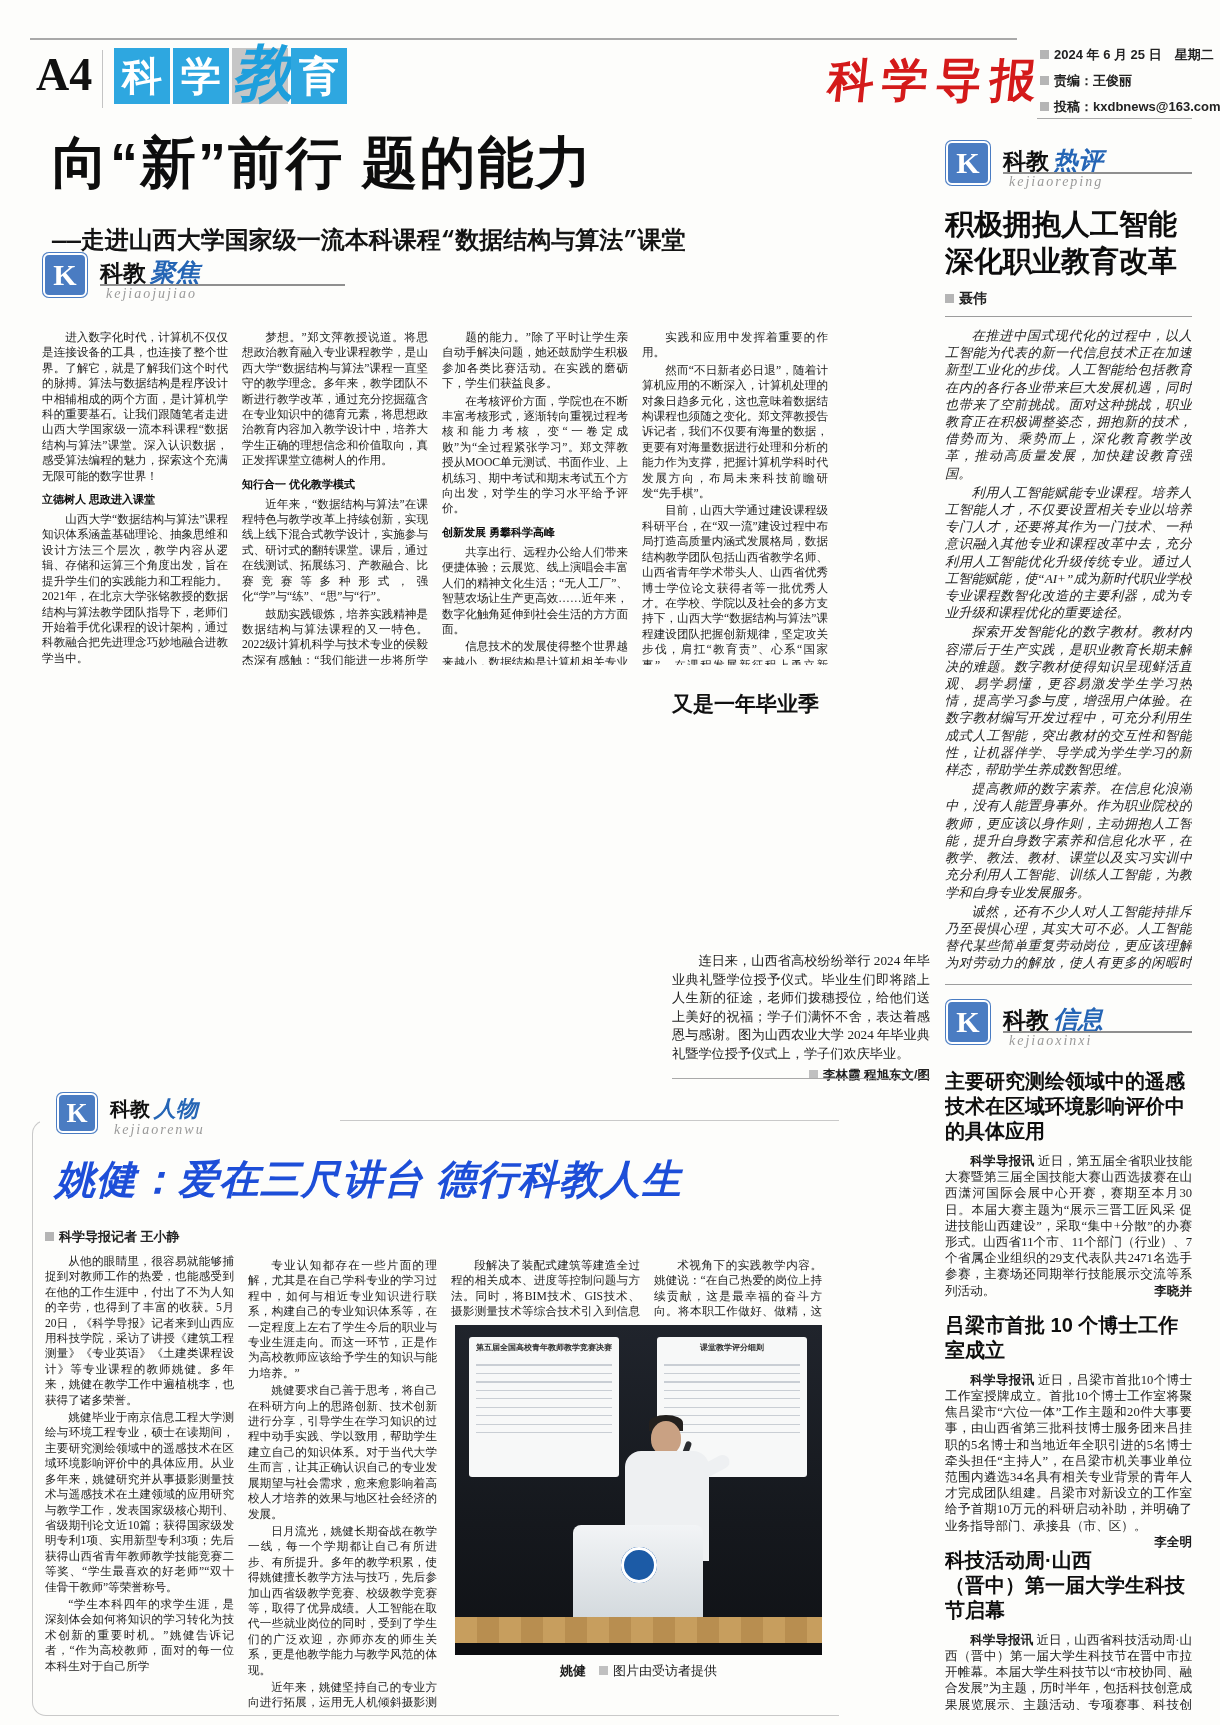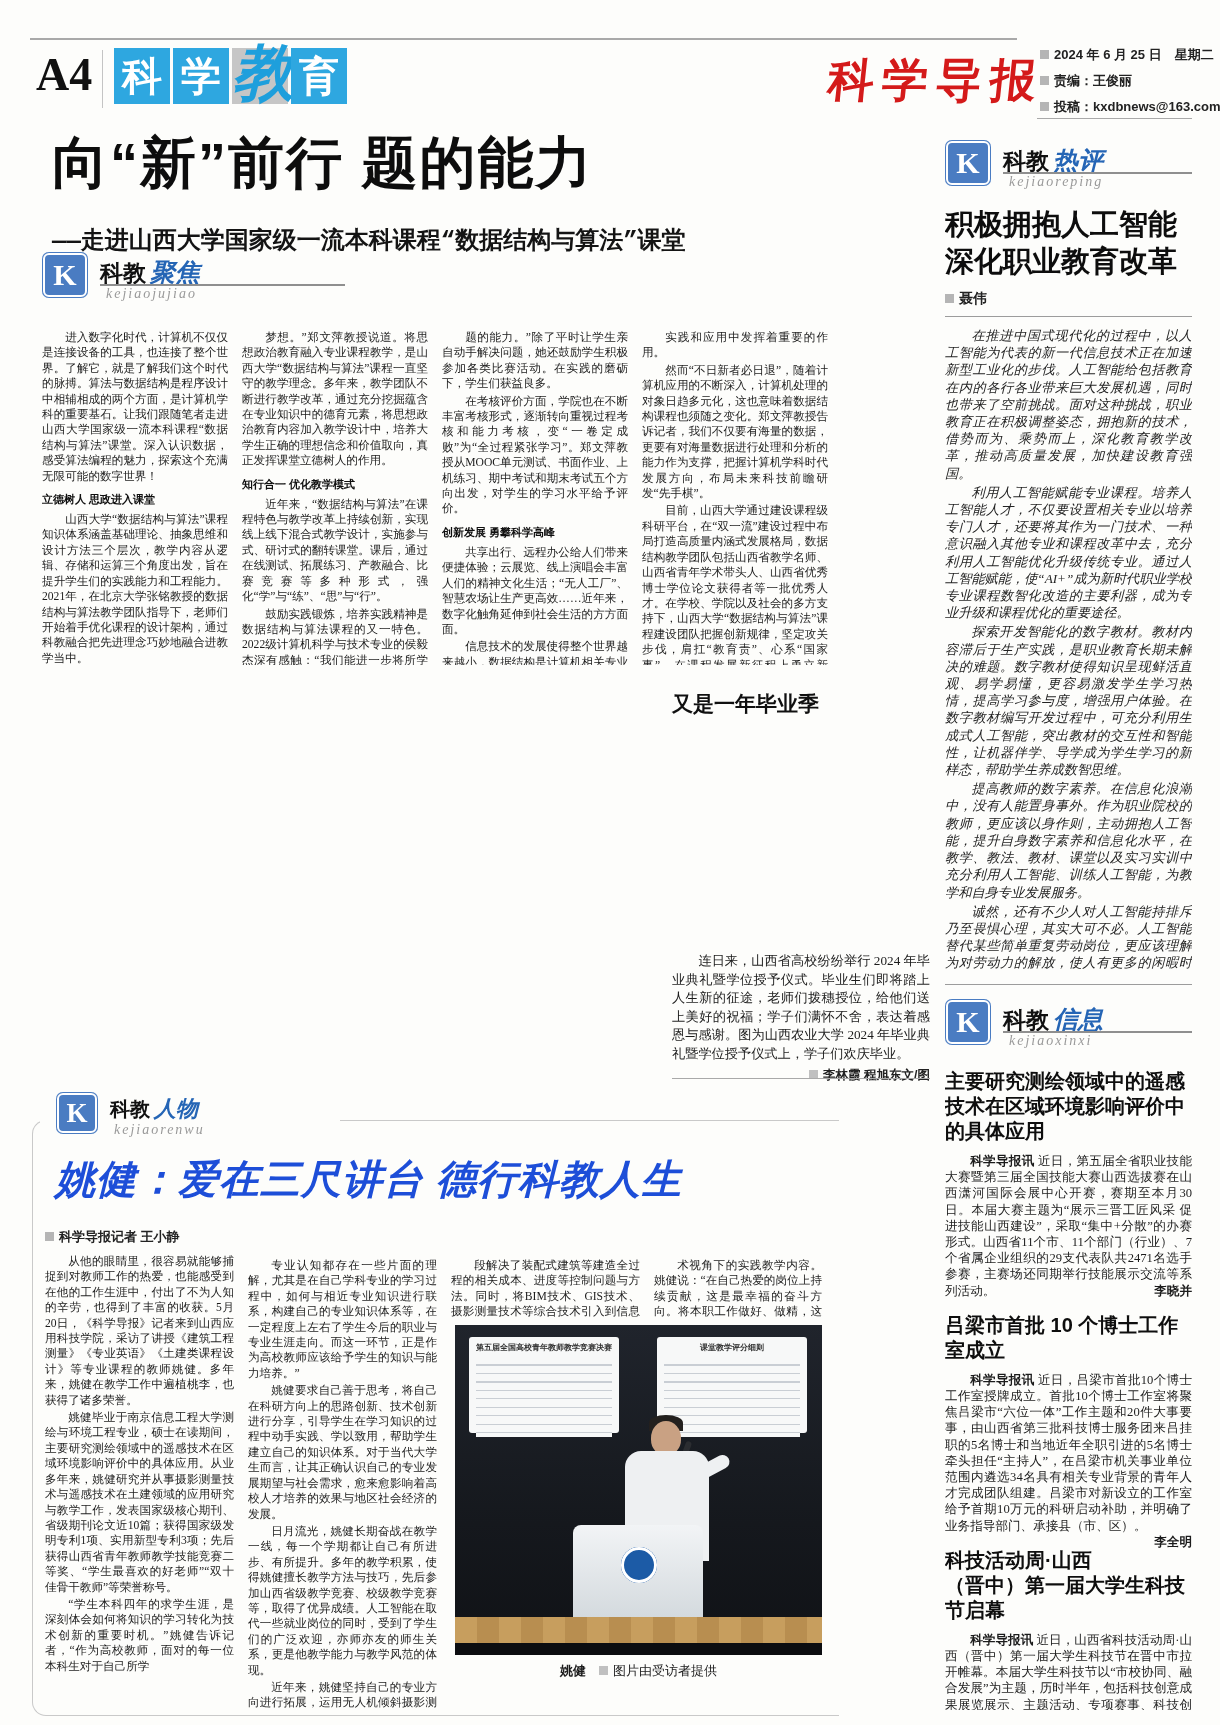--- a/index.html
+++ b/index.html
@@ -70,21 +70,21 @@
   .ia-auth{font-family:var(--sans);font-weight:bold;float:right;}
   
   .pframe{position:absolute;left:32px;top:1120px;width:806px;height:594px;border:1.5px solid #c9c9c9;
           border-right:none;border-radius:14px 0 0 14px;}
   .pframe-mask{position:absolute;left:40px;top:1082px;width:300px;height:60px;background:#fdfdfb;}
   .phead{font-family:var(--sans);font-weight:900;font-size:40px;letter-spacing:1px;color:#1d4ed8;font-style:italic;}
   .preporter{font-family:var(--sans);font-weight:bold;font-size:13px;color:#222;margin-bottom:8px;}
   .pcol{position:absolute;overflow:hidden;text-align:justify;}
   
   .sphoto{position:absolute;left:455px;top:1325px;width:367px;height:330px;background:linear-gradient(180deg,#20242c 0%,#15181d 60%,#101216 100%);overflow:hidden;}
-  .slide{position:absolute;top:12px;width:150px;height:96px;background:#f7f8f8;border-radius:3px;padding:6px 7px;box-sizing:border-box;}
+  .slide{position:absolute;top:12px;width:150px;height:140px;background:#f7f8f8;border-radius:3px;padding:6px 7px;box-sizing:border-box;}
   .slide .st{font-family:var(--sans);font-size:8px;font-weight:bold;color:#333;text-align:center;line-height:10px;margin-bottom:4px;}
   .slide .lines{height:80px;background:repeating-linear-gradient(#f7f8f8 0 7px,#c9ced4 7px 8.5px);}
   .head-c{position:absolute;left:196px;top:96px;width:30px;height:34px;background:#c9a183;border-radius:50% 50% 45% 45%;}
   .hair{position:absolute;left:194px;top:90px;width:34px;height:16px;background:#23201e;border-radius:50% 50% 0 0;}
   .shirt{position:absolute;left:170px;top:126px;width:84px;height:110px;background:#eef0f2;border-radius:16px 16px 0 0;}
   .arm{position:absolute;left:236px;top:136px;width:40px;height:14px;background:#eef0f2;border-radius:7px;transform:rotate(-28deg);}
   .mic{position:absolute;left:228px;top:116px;width:6px;height:20px;background:#2b2d31;transform:rotate(20deg);border-radius:3px;}
   .podium{position:absolute;left:118px;bottom:38px;width:130px;height:92px;background:linear-gradient(#f2f4f6,#d4dade);border-radius:8px 8px 0 0;}
   .plogo{position:absolute;left:48px;top:22px;width:36px;height:36px;background:#1c5ba6;border-radius:50%;box-shadow:inset 0 0 0 3px #fff, inset 0 0 0 5px #1c5ba6;}
   .wood{position:absolute;left:0;bottom:12px;width:100%;height:26px;background:repeating-linear-gradient(90deg,#c79e5e 0 22px,#b88e50 22px 44px);}

